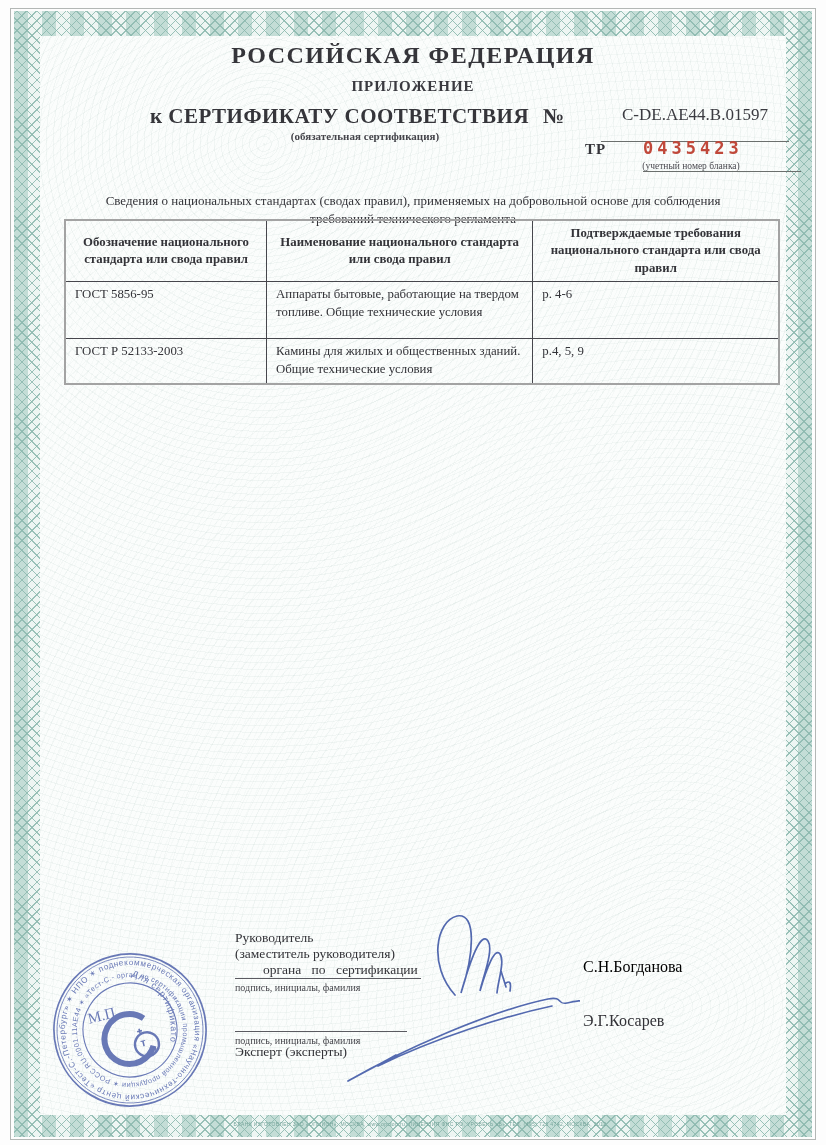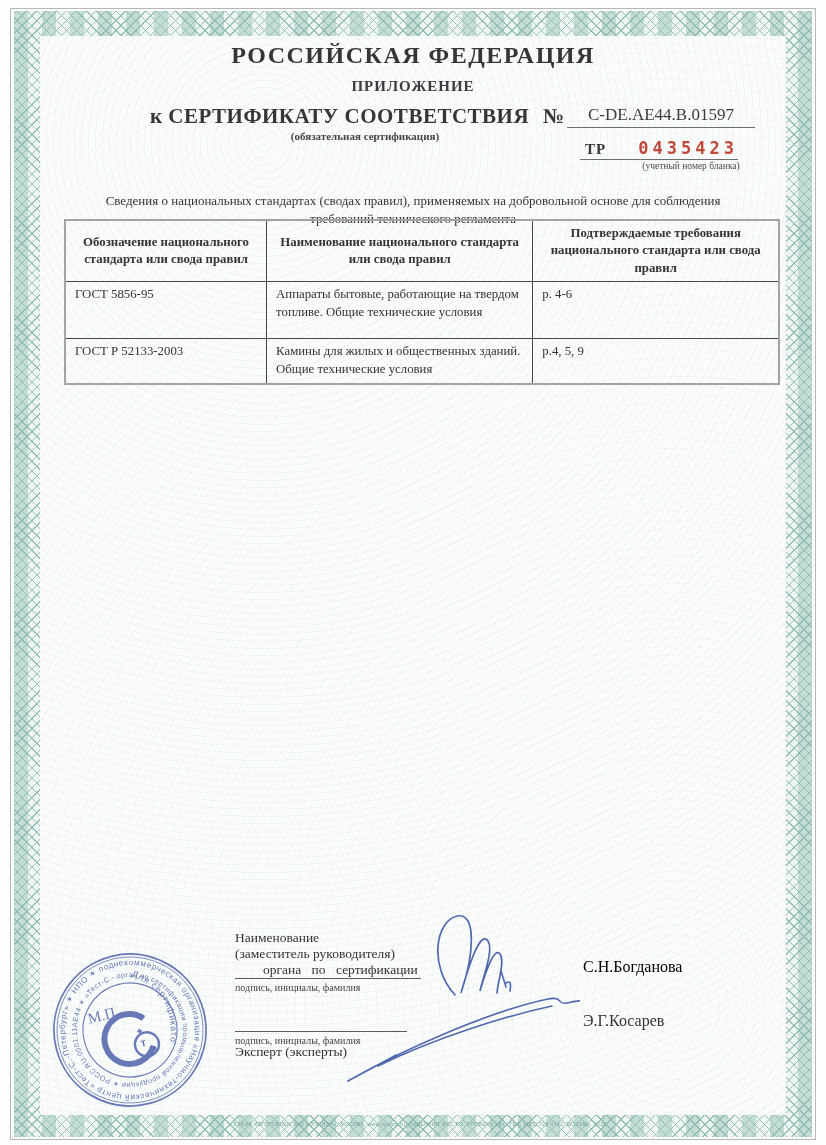--- a/index.html
+++ b/index.html
@@ -26,26 +26,26 @@
       repeating-radial-gradient(circle at 30% 10%, rgba(150,180,172,0.10) 0 1px, transparent 1px 7px),
       repeating-radial-gradient(circle at 85% 90%, rgba(150,180,172,0.08) 0 1px, transparent 1px 9px),
       repeating-linear-gradient(115deg, rgba(160,190,182,0.06) 0 1px, transparent 1px 5px);
   }
   .abs{position:absolute;}
   .ctr{text-align:center;}
   .title-country{left:0;top:42px;width:826px;font-size:24px;font-weight:bold;letter-spacing:1.5px;color:#35353a;}
   .title-app{left:0;top:78px;width:826px;font-size:15px;font-weight:bold;letter-spacing:1px;color:#3a3a40;}
   .cert-line{left:150px;top:104px;font-size:21px;font-weight:bold;letter-spacing:.5px;color:#35353a;white-space:nowrap;}
   .numsign{margin-left:14px;}
-  .cert-number-field{left:567px;top:105px;width:188px;border-bottom:1px solid #6b6f6d;font-size:17px;text-align:center;padding-bottom:2px;color:#3a3a40;}
+  .cert-number-field{left:601px;top:105px;width:188px;border-bottom:1px solid #6b6f6d;font-size:17px;text-align:center;padding-bottom:16px;color:#3a3a40;}
   .cert-kind{left:150px;top:130px;width:430px;font-size:11px;font-weight:bold;color:#44444a;}
   .tr-label{left:585px;top:141px;font-size:15px;font-weight:bold;letter-spacing:1px;color:#35353a;}
-  .blank-number-field{left:580px;top:138px;width:158px;border-bottom:1px solid #6b6f6d;
+  .blank-number-field{left:643px;top:138px;width:158px;border-bottom:1px solid #6b6f6d;
       font-family:"DejaVu Sans Mono", monospace;font-weight:bold;font-size:17px;letter-spacing:4px;
-      text-align:right;color:#c0483a;padding-bottom:1px;}
+      text-align:left;color:#c0483a;padding-bottom:13px;}
   .blank-caption{left:612px;top:161px;width:158px;font-size:9.5px;color:#4a4a50;}
   .intro{left:73px;top:180px;width:680px;font-size:13px;font-weight:normal;line-height:1.4;color:#333338;margin-top:12px;}
   table.std{position:absolute;left:64px;top:207px;width:716px;border-collapse:collapse;font-size:12.8px;color:#333338;}
   table.std th, table.std td{border:1px solid #46464c;padding:4px 9px;vertical-align:top;}
   table.std{border:2px solid #a3a3a3;margin-top:12px;}
   table.std th{font-weight:bold;text-align:center;vertical-align:middle;line-height:1.35;}
   table.std td{line-height:1.4;}
   .c1{width:192px;} .c2{width:264px;} .c3{width:240px;}
   .rowh1 th{height:46px;} .rowb1 td{height:48px;} .rowb2 td{height:36px;}
   
@@ -98,21 +98,21 @@
     </tr>
     <tr class="rowb2">
       <td>ГОСТ Р 52133-2003</td>
       <td>Камины для жилых и общественных зданий. Общие технические условия</td>
       <td>р.4, 5, 9</td>
     </tr>
   </tbody>
     </table>
 
   <div class="abs role-head">
-    <div>Наименование</div>
+    <div>Руководитель</div>
     <div>(заместитель руководителя)</div>
     <div class="justify">органа по сертификации</div>
   </div>
   <div class="abs sig-line1"></div>
   <div class="abs sig-cap1">подпись, инициалы, фамилия</div>
   <div class="abs name-head">С.Н.Богданова</div>
 
   <div class="abs sig-line2"></div>
   <div class="abs role-expert">Эксперт (эксперты)</div>
   <div class="abs sig-cap2">подпись, инициалы, фамилия</div>

